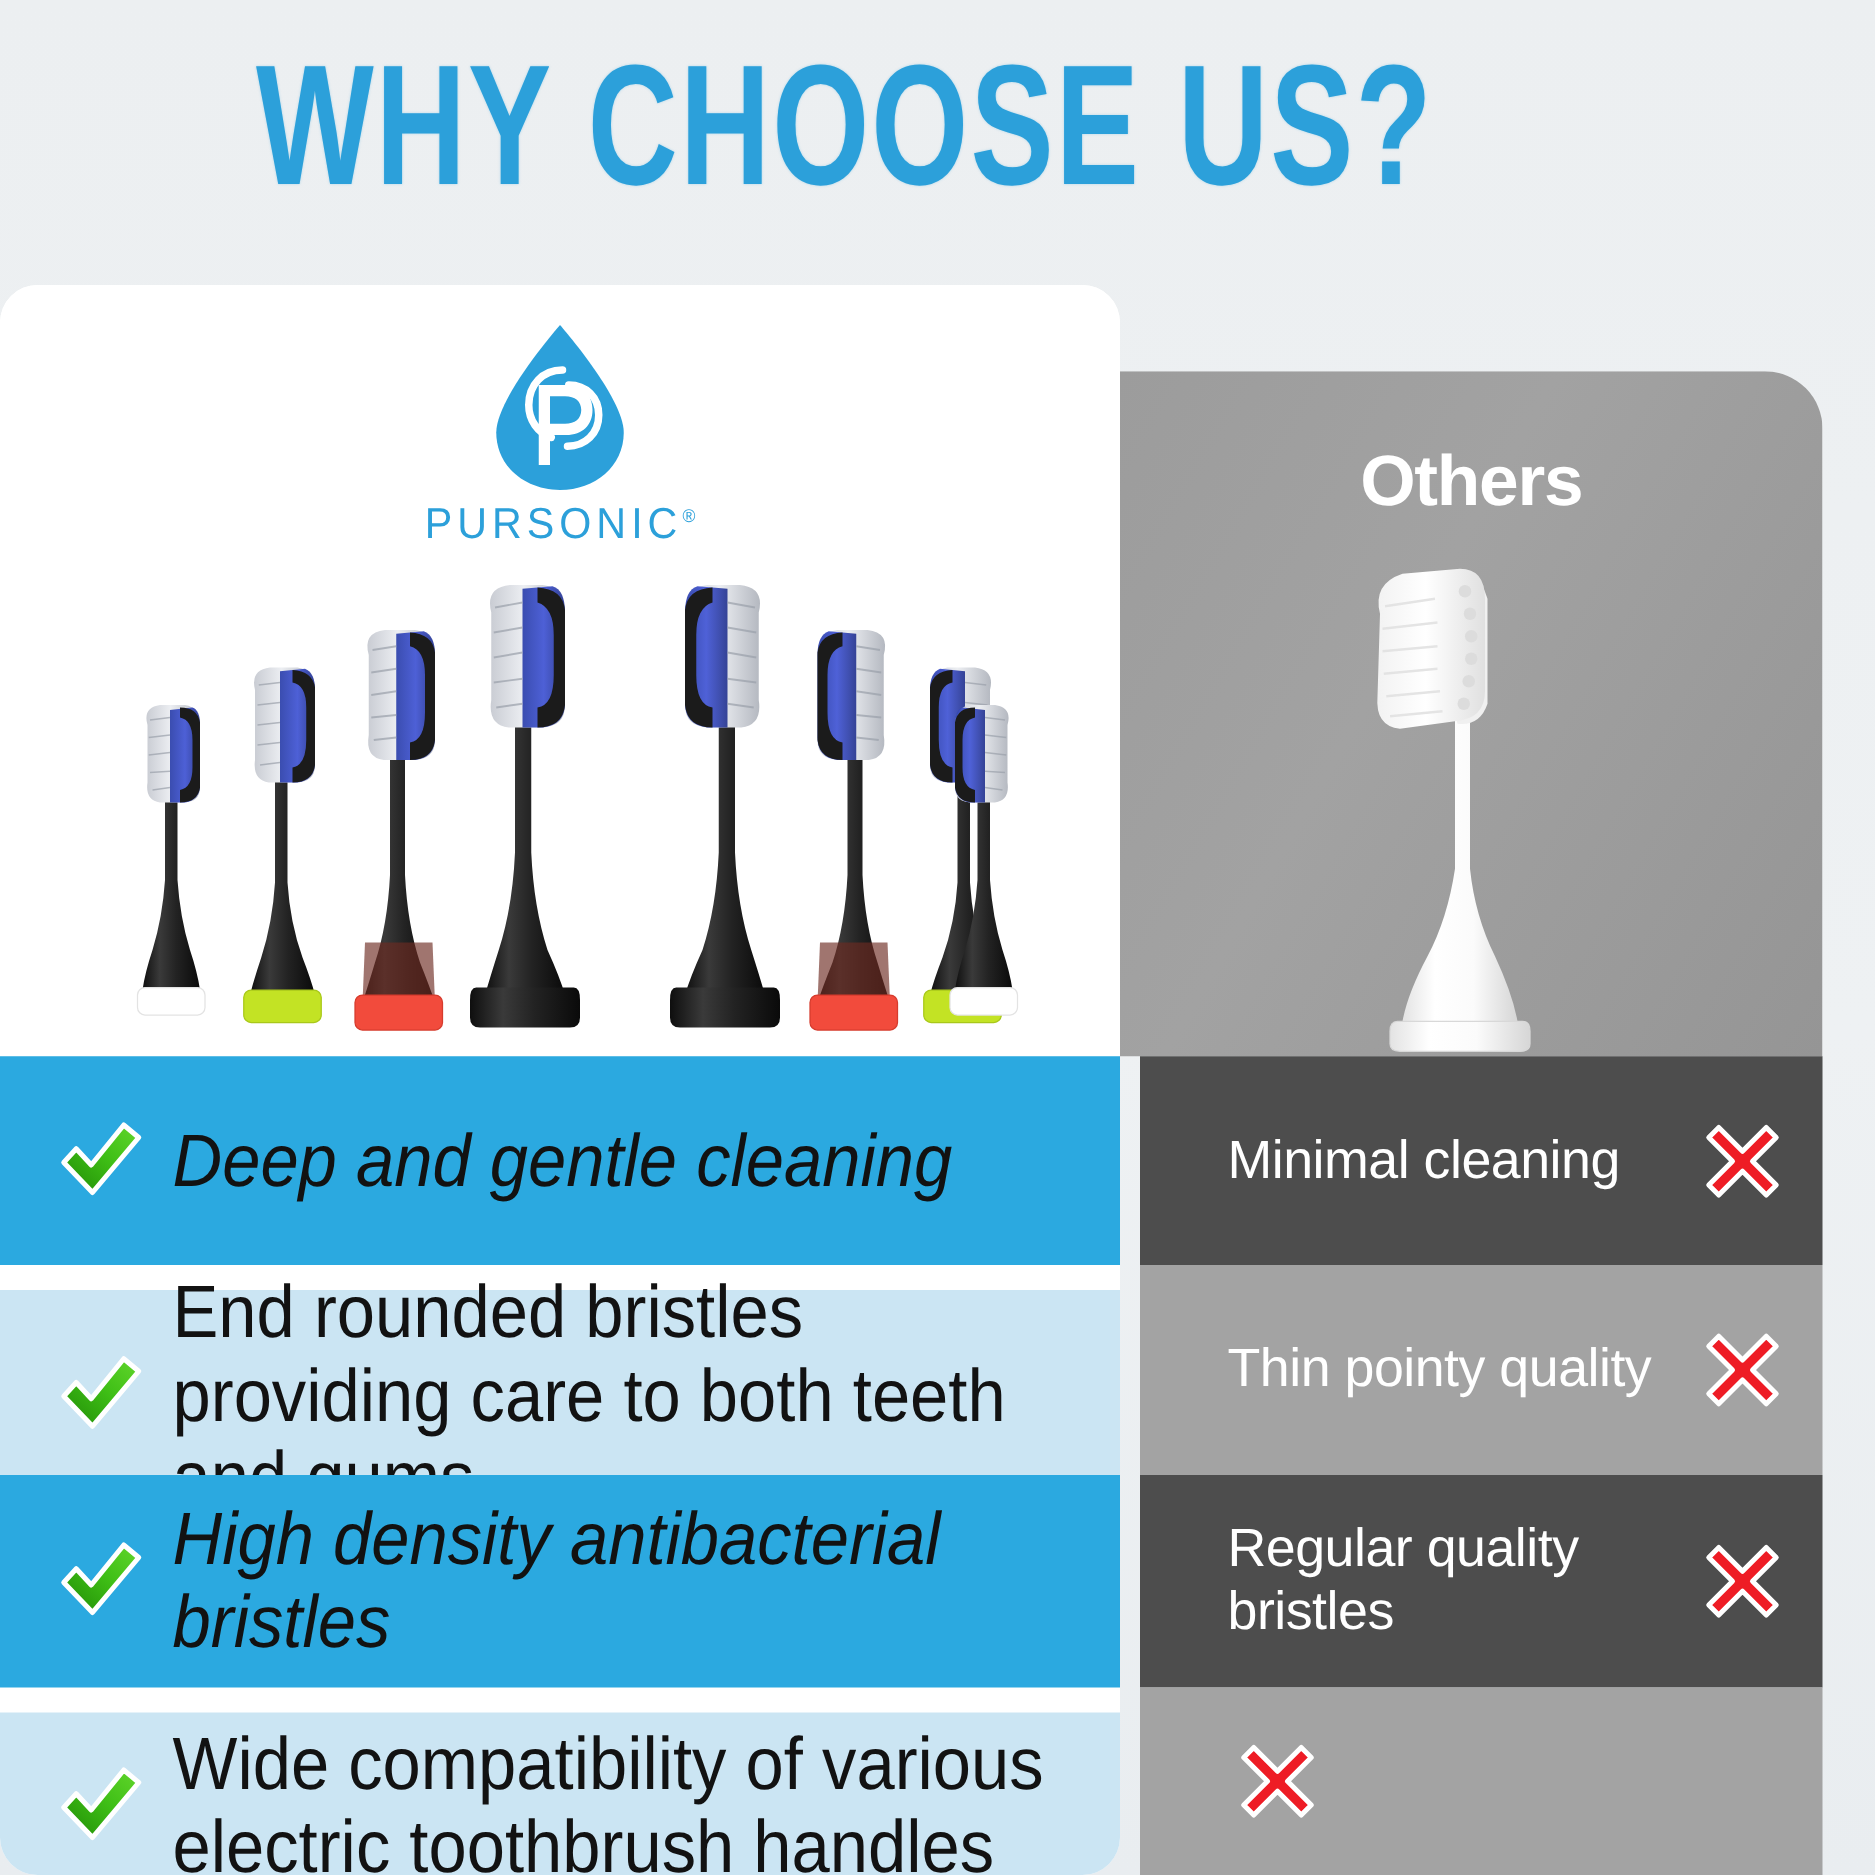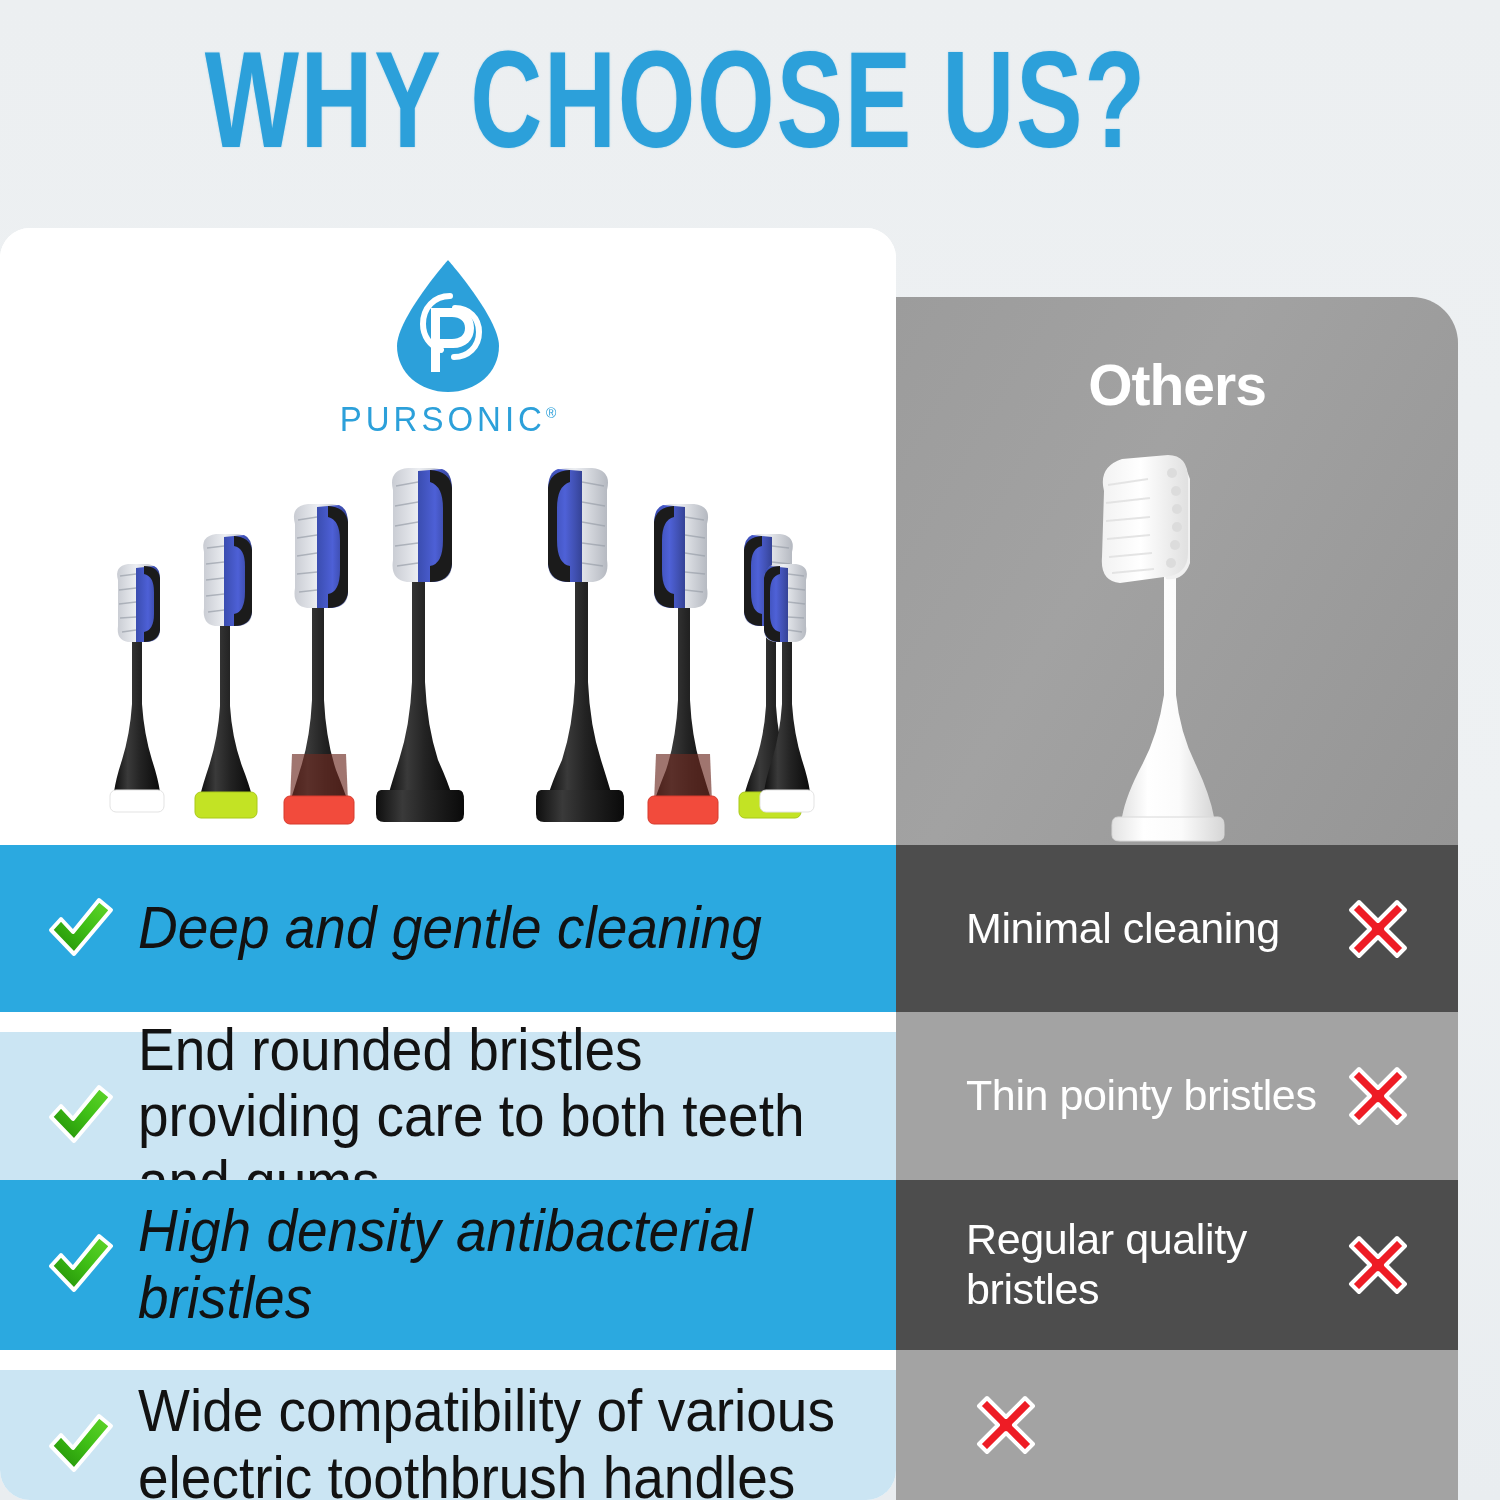--- a/index.html
+++ b/index.html
@@ -149,21 +149,21 @@
     line-height: 1.12;
     letter-spacing: 0px;
     transform: scaleY(1.08);
     transform-origin: left center;
     padding-left: 12px;
     padding-right: 20px;
   }
 
   .row-right {
     position: absolute;
-    left: 0;
+    left: 16px;
     width: 562px;
     display: flex;
     align-items: center;
     box-sizing: border-box;
     padding-left: 70px;
     padding-right: 40px;
   }
   .row-right.alt-a { background: #4d4d4d; }
   .row-right.alt-b { background: #a3a3a3; }
 
@@ -243,21 +243,21 @@
     <div class="row-right alt-a" style="top:548px; height:167px;">
       <div class="row-right-text">Minimal cleaning</div>
       <div class="x-icon">
         <svg width="62" height="62" viewBox="0 0 62 62">
           <path d="M12 4 L31 23 L50 4 L58 12 L39 31 L58 50 L50 58 L31 39 L12 58 L4 50 L23 31 L4 12 Z" fill="#ee1c25" stroke="#ffffff" stroke-width="4" stroke-linejoin="round"></path>
         </svg>
       </div>
     </div>
 
     <div class="row-right alt-b" style="top:715px; height:168px;">
-      <div class="row-right-text">Thin pointy bristles</div>
+      <div class="row-right-text">Thin pointy quality</div>
       <div class="x-icon">
         <svg width="62" height="62" viewBox="0 0 62 62">
           <path d="M12 4 L31 23 L50 4 L58 12 L39 31 L58 50 L50 58 L31 39 L12 58 L4 50 L23 31 L4 12 Z" fill="#ee1c25" stroke="#ffffff" stroke-width="4" stroke-linejoin="round"></path>
         </svg>
       </div>
     </div>
 
     <div class="row-right alt-a" style="top:883px; height:170px;">
       <div class="row-right-text">Regular quality bristles</div>
       <div class="x-icon">

